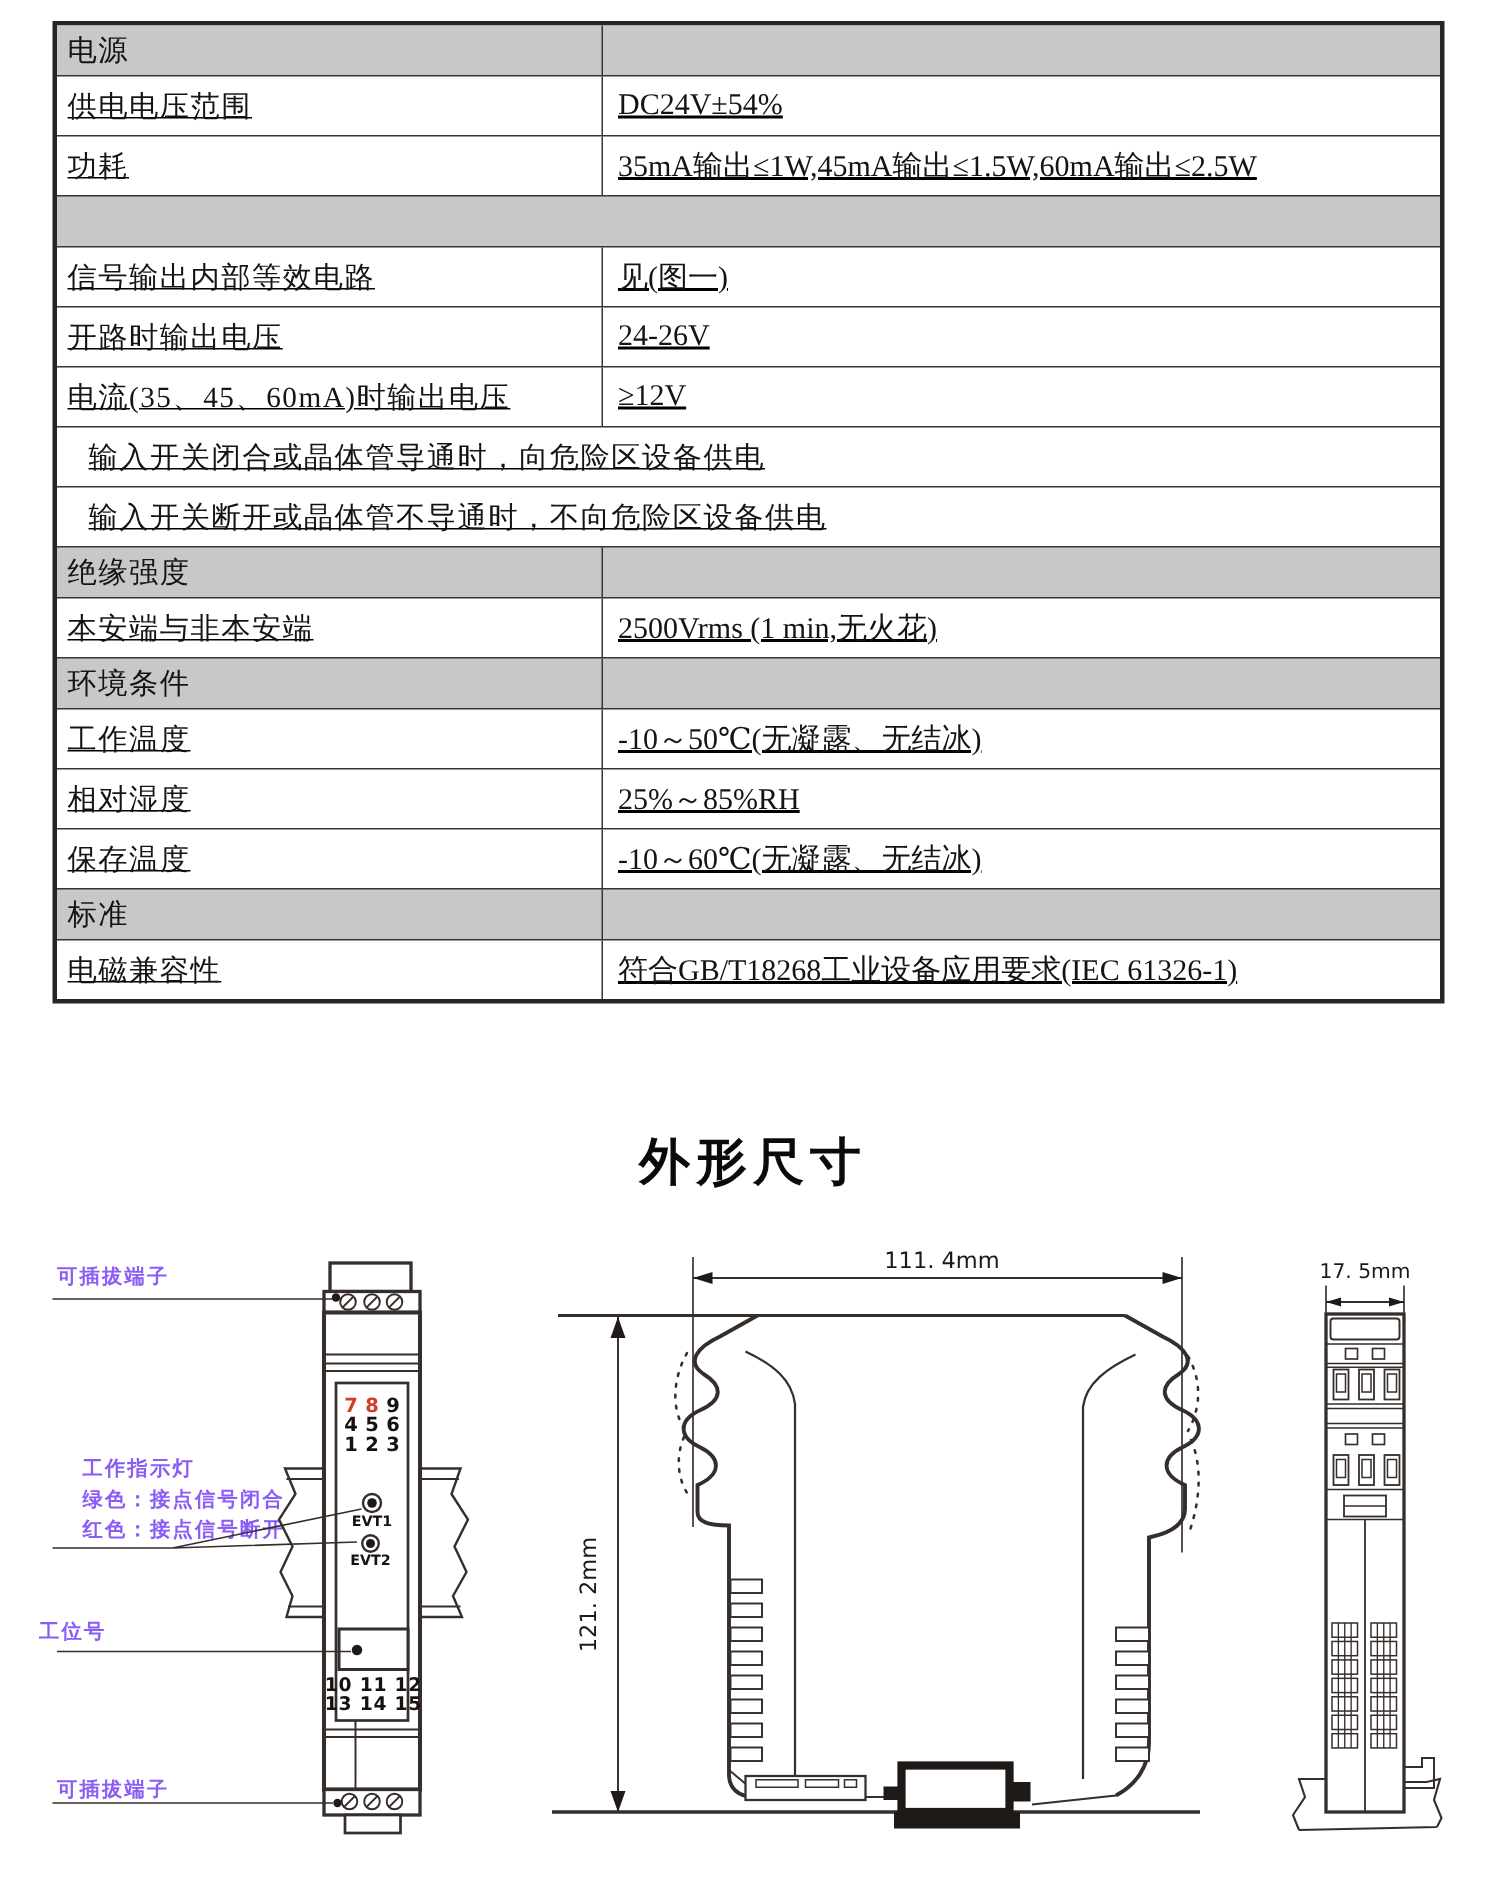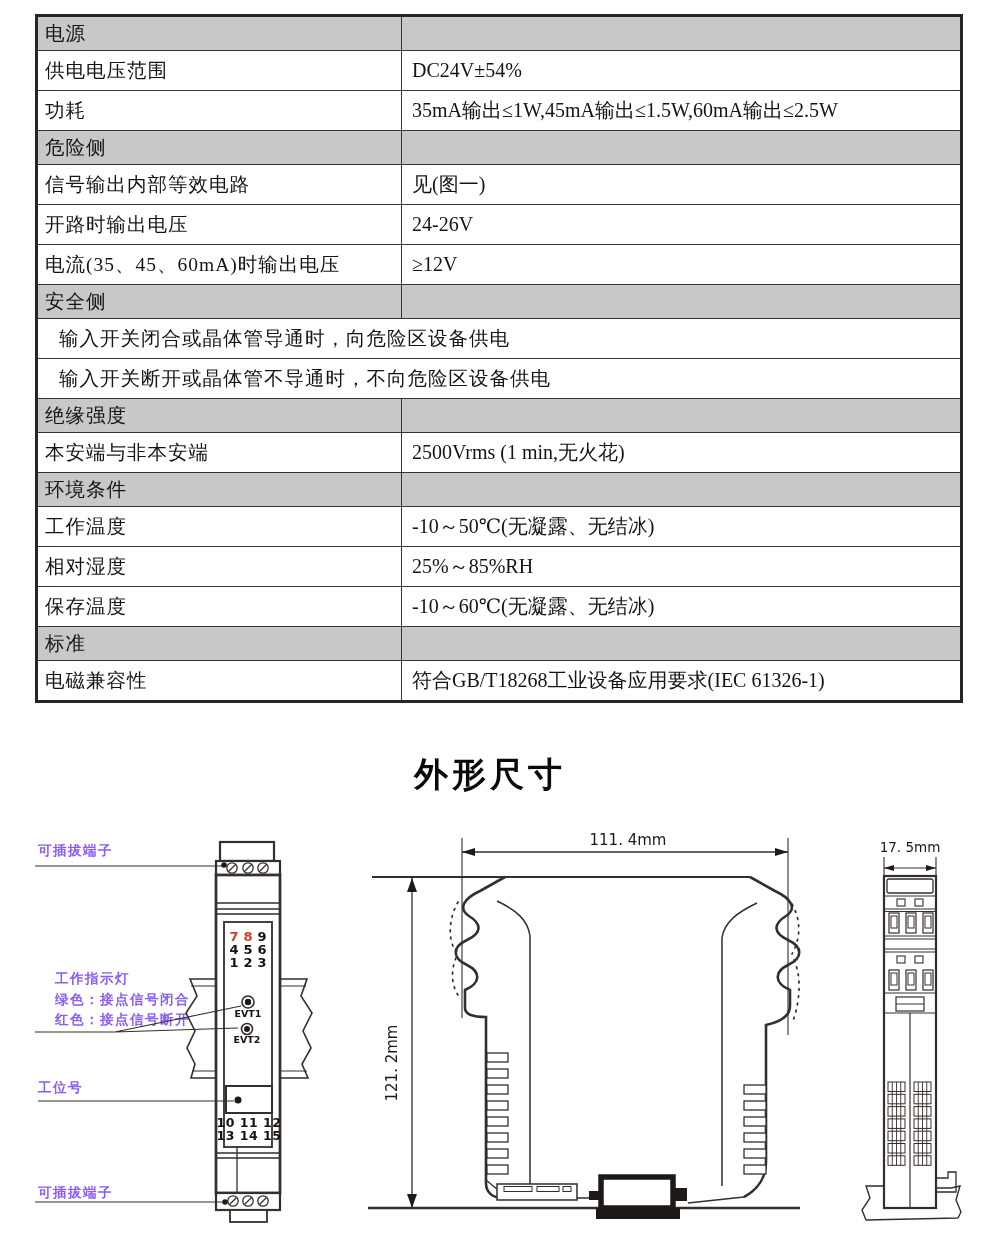--- a/index.html
+++ b/index.html
@@ -4,29 +4,29 @@
 <style>
   html,body{margin:0;padding:0;background:#fff;}
   .page{position:relative;width:990px;height:1257px;background:#fff;overflow:hidden;
         font-family:"Liberation Sans",sans-serif;}
   
   .spec-table{position:absolute;left:35px;top:14px;width:922px;
               border:3px solid #2a2422;display:flex;flex-direction:column;background:#fff;}
   .t-row{display:flex;border-top:1.4px solid #3a3331;}
   .t-row:first-child{border-top:none;}
   .t-row.section{height:33px;background:#c8c8c8;}
-  .t-row.pair,.t-row.full{height:39px;}
+  .t-row.pair,.t-row.full{height:39px;text-decoration:underline;}
   .t-cell{display:flex;align-items:center;color:#161310;overflow:hidden;white-space:nowrap;
           font-family:"Liberation Serif","DejaVu Serif",serif;}
   .t-label{width:352px;flex:none;border-right:1.4px solid #3a3331;
            font-size:19.5px;letter-spacing:1px;padding:0 4px 0 7px;}
   .t-value{flex:1;font-size:20px;padding-left:10px;}
   .t-fullcell{flex:1;font-size:19.5px;letter-spacing:1px;padding-left:21px;}
   
-  .outline-title{position:absolute;left:4px;top:752px;width:972px;text-align:center;
+  .outline-title{position:absolute;left:16px;top:752px;width:972px;text-align:center;
                  font-weight:bold;font-size:34px;letter-spacing:4px;color:#0c0a09;}
   .draw-label{position:absolute;font-weight:bold;font-size:13.5px;letter-spacing:1.5px;
               color:#8b5cf6;line-height:20.5px;white-space:nowrap;}
   svg.drawing{position:absolute;left:0;top:0;width:990px;height:1257px;}
   svg .ln{stroke:#352e2b;fill:none;}
   svg .fillw{fill:#fff;stroke:#352e2b;}
   svg .dim-text{font-family:"DejaVu Sans",sans-serif;font-size:15px;fill:#1c1916;}
   svg .dim-small{font-size:13.5px;}
   svg .digit{font-family:"DejaVu Sans",sans-serif;font-weight:600;font-size:13px;
              fill:#17120f;text-anchor:middle;}
@@ -50,38 +50,33 @@
       </div>
       <div class="t-row pair">
         <div class="t-cell t-label">供电电压范围</div>
         <div class="t-cell t-value">DC24V±54%</div>
       </div>
       <div class="t-row pair">
         <div class="t-cell t-label">功耗</div>
         <div class="t-cell t-value">35mA输出≤1W,45mA输出≤1.5W,60mA输出≤2.5W</div>
       </div>
       <div class="t-row section">
-        <div class="t-cell t-label">危险侧</div>
         <div class="t-cell t-value"></div>
       </div>
       <div class="t-row pair">
         <div class="t-cell t-label">信号输出内部等效电路</div>
         <div class="t-cell t-value">见(图一)</div>
       </div>
       <div class="t-row pair">
         <div class="t-cell t-label">开路时输出电压</div>
         <div class="t-cell t-value">24-26V</div>
       </div>
       <div class="t-row pair">
         <div class="t-cell t-label">电流(35、45、60mA)时输出电压</div>
         <div class="t-cell t-value">≥12V</div>
-      </div>
-      <div class="t-row section">
-        <div class="t-cell t-label">安全侧</div>
-        <div class="t-cell t-value"></div>
       </div>
       <div class="t-row full">
         <div class="t-cell t-fullcell">输入开关闭合或晶体管导通时，向危险区设备供电</div>
       </div>
       <div class="t-row full">
         <div class="t-cell t-fullcell">输入开关断开或晶体管不导通时，不向危险区设备供电</div>
       </div>
       <div class="t-row section">
         <div class="t-cell t-label">绝缘强度</div>
         <div class="t-cell t-value"></div>
@@ -117,21 +112,21 @@
     </div>
 
   <div class="outline-title">外形尺寸</div>
 
   <div class="draw-label" style="left:38px;top:841px;">可插拔端子</div>
   <div class="draw-label" style="left:38px;top:969px;margin-left:17px;">
     <div>工作指示灯</div>
     <div>绿色：接点信号闭合</div>
     <div>红色：接点信号断开</div>
   </div>
-  <div class="draw-label" style="left:38px;top:1078px;text-align:right;">工位号</div>
+  <div class="draw-label" style="left:26px;top:1078px;text-align:right;">工位号</div>
   <div class="draw-label" style="left:38px;top:1183px;">可插拔端子</div>
 
   <svg class="drawing" viewBox="0 0 990 1257">
 
     <g>
 
       <g>
         <path class="fillw" stroke-width="1.6" d="M216,979 L190,979 L197,996 L186,1013 L195,1031 L187,1048 L195,1064 L191,1078 L216,1078 Z"></path>
         <path class="fillw" stroke-width="1.6" d="M280,979 L307,979 L301,996 L312,1013 L303,1031 L311,1048 L302,1064 L308,1078 L280,1078 Z"></path>
         <path class="ln" stroke-width="1.2" d="M191,986 H216 M280,986 H306 M192,1071 H216 M280,1071 H307"></path>

